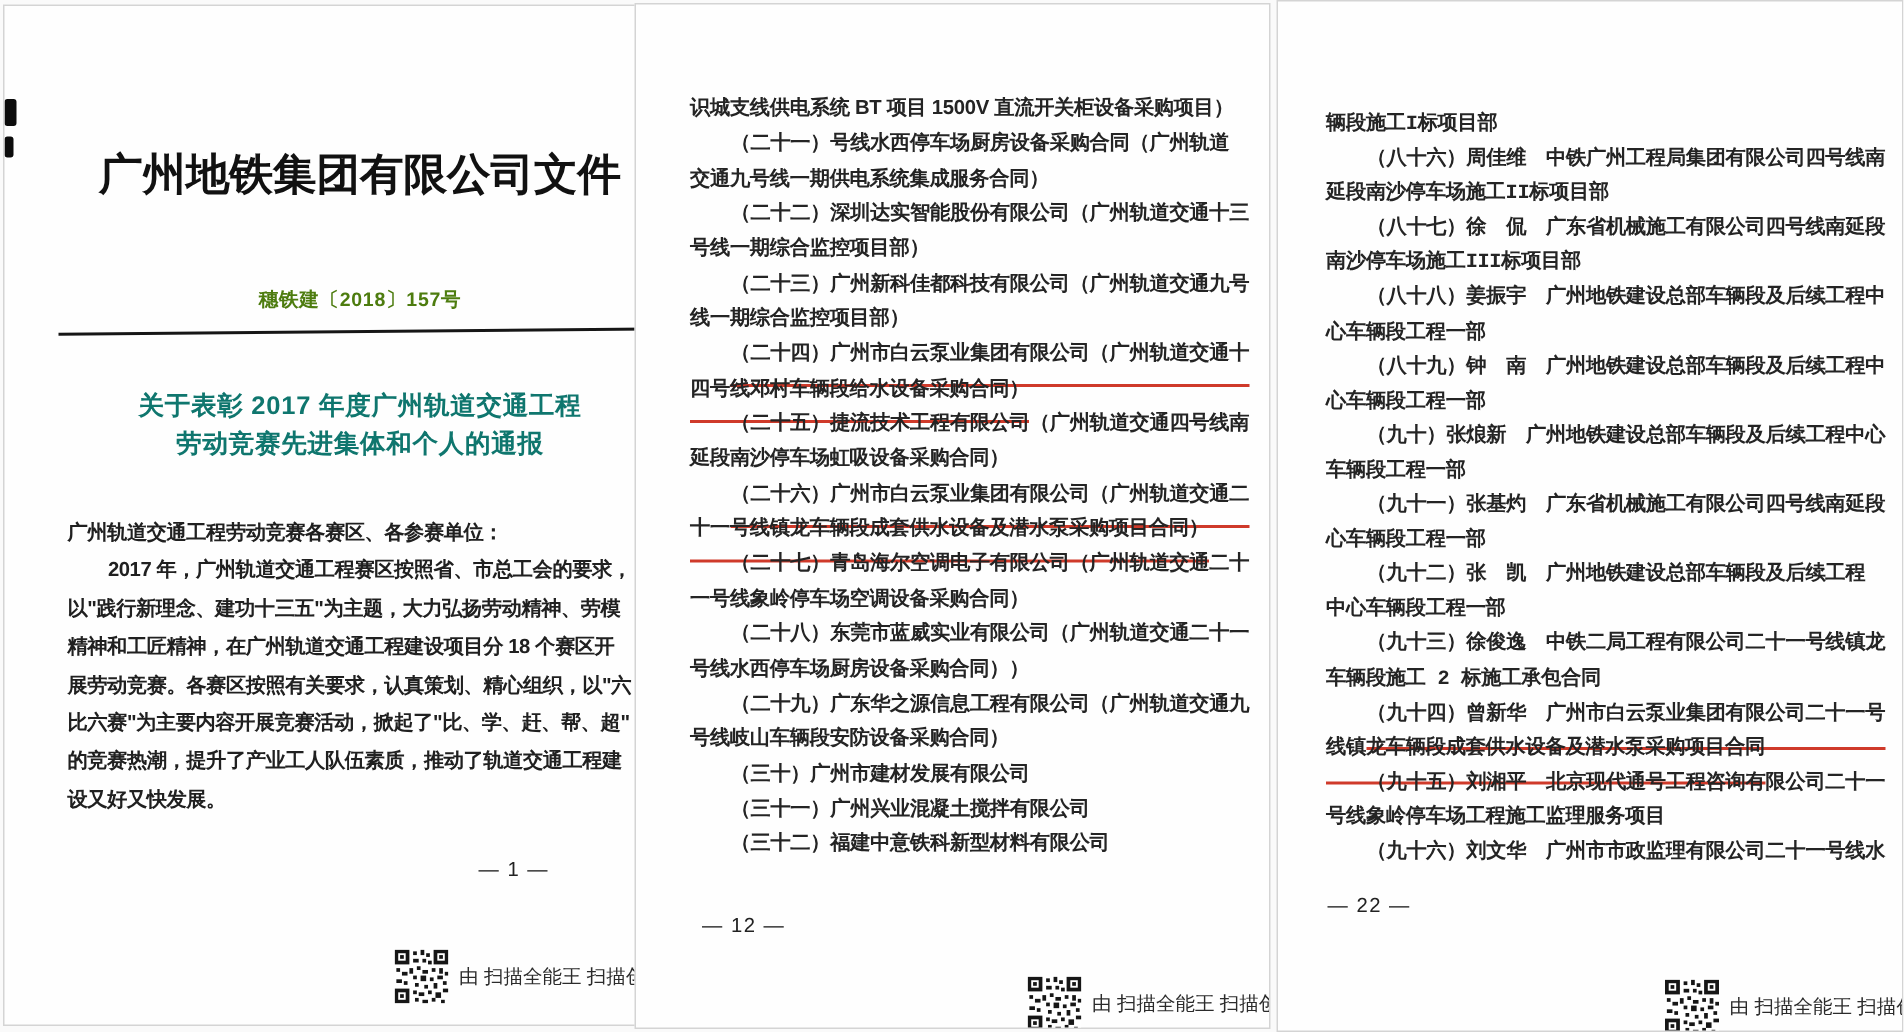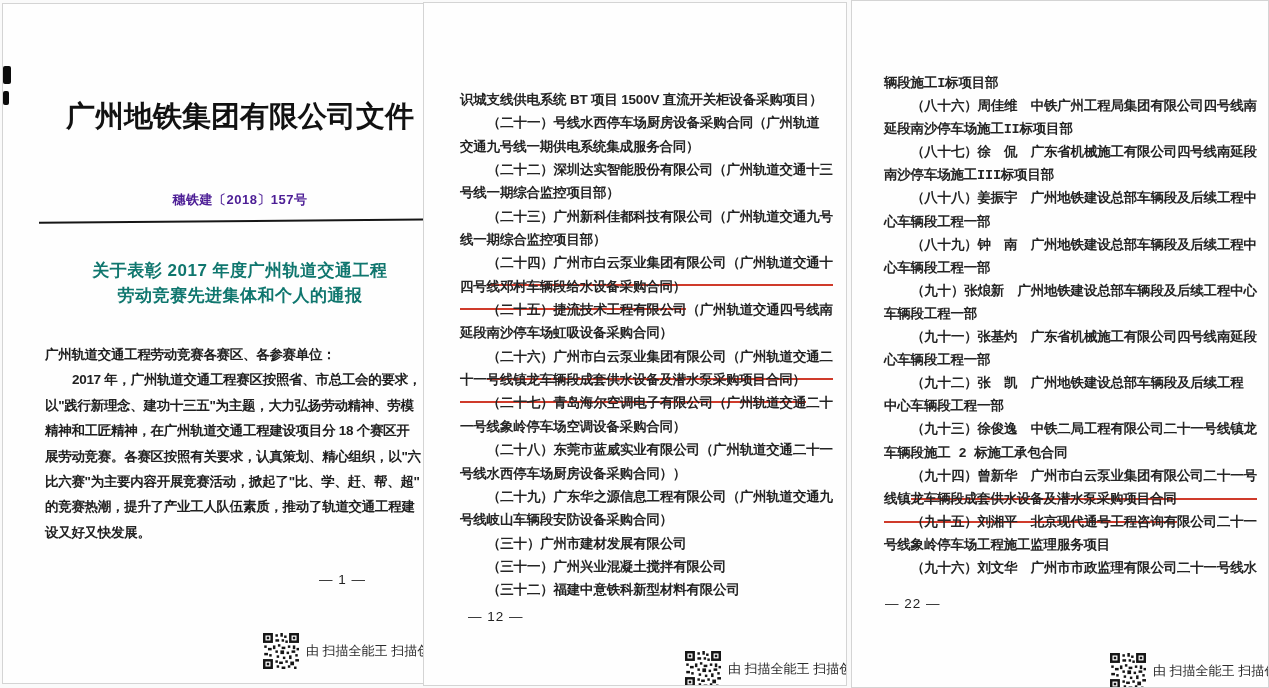--- a/index.html
+++ b/index.html
@@ -17,21 +17,21 @@
   #page3{left:851px;top:0px;width:418px;height:688px;}
 
   
   .org-title{
     position:absolute;top:93px;left:0;right:0;text-align:center;
     font-size:29px;font-weight:900;letter-spacing:0px;color:#111;
     white-space:nowrap;
   }
   .doc-number{
     position:absolute;top:187px;left:0;right:0;text-align:center;
-    font-size:13px;font-weight:bold;color:#4c1d95;letter-spacing:.5px;
+    font-size:13px;font-weight:bold;color:#4d7c0f;letter-spacing:.5px;
   }
   .divider{
     position:absolute;top:216px;left:36px;right:26px;height:2px;
     background:#161616;transform:rotate(-.5deg);
   }
   .doc-title{
     position:absolute;top:254px;left:0;right:0;text-align:center;
     font-size:17px;font-weight:bold;line-height:25px;color:#0f766e;
     letter-spacing:.5px;
   }
@@ -41,21 +41,21 @@
     color:#202020;font-weight:700;
   }
   .p1-body .line{white-space:nowrap;}
   .ind{text-indent:2em;}
 
   
   .lines{
     position:absolute;font-size:13.5px;letter-spacing:-.2px;
     font-weight:bold;color:#242424;
   }
-  #p2-lines{top:57px;left:36px;right:16px;line-height:23.35px;margin-top:28px;}
+  #p2-lines{top:57px;left:36px;right:16px;line-height:23.35px;}
   #p3-lines{top:71px;left:32px;right:16px;line-height:23.1px;font-family:Liberation Mono, monospace;}
   .lines .line{white-space:nowrap;}
   .u{border-bottom:2px solid #cf3a2a;padding-bottom:14px;}
 
   
   .page-number{
     position:absolute;font-size:13.5px;font-weight:500;color:#222;
     letter-spacing:1px;white-space:nowrap;
   }
   #pn1{left:316px;top:568px;}

